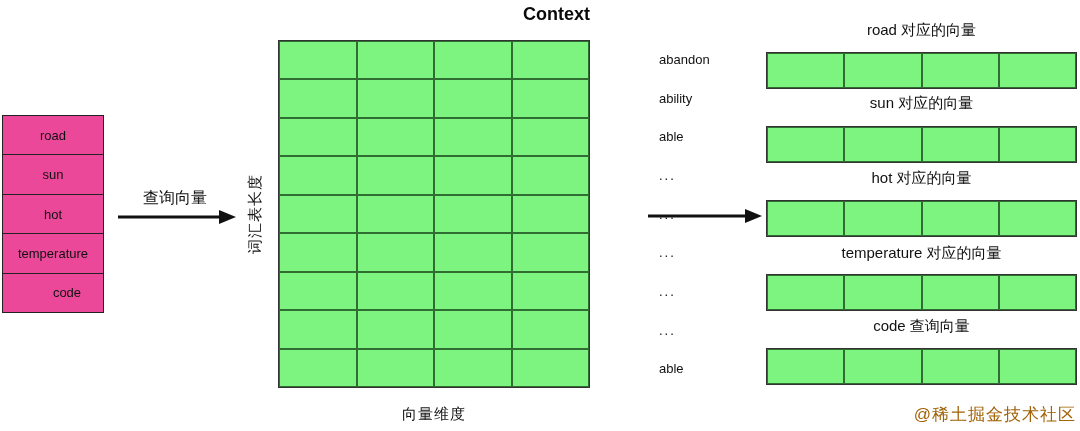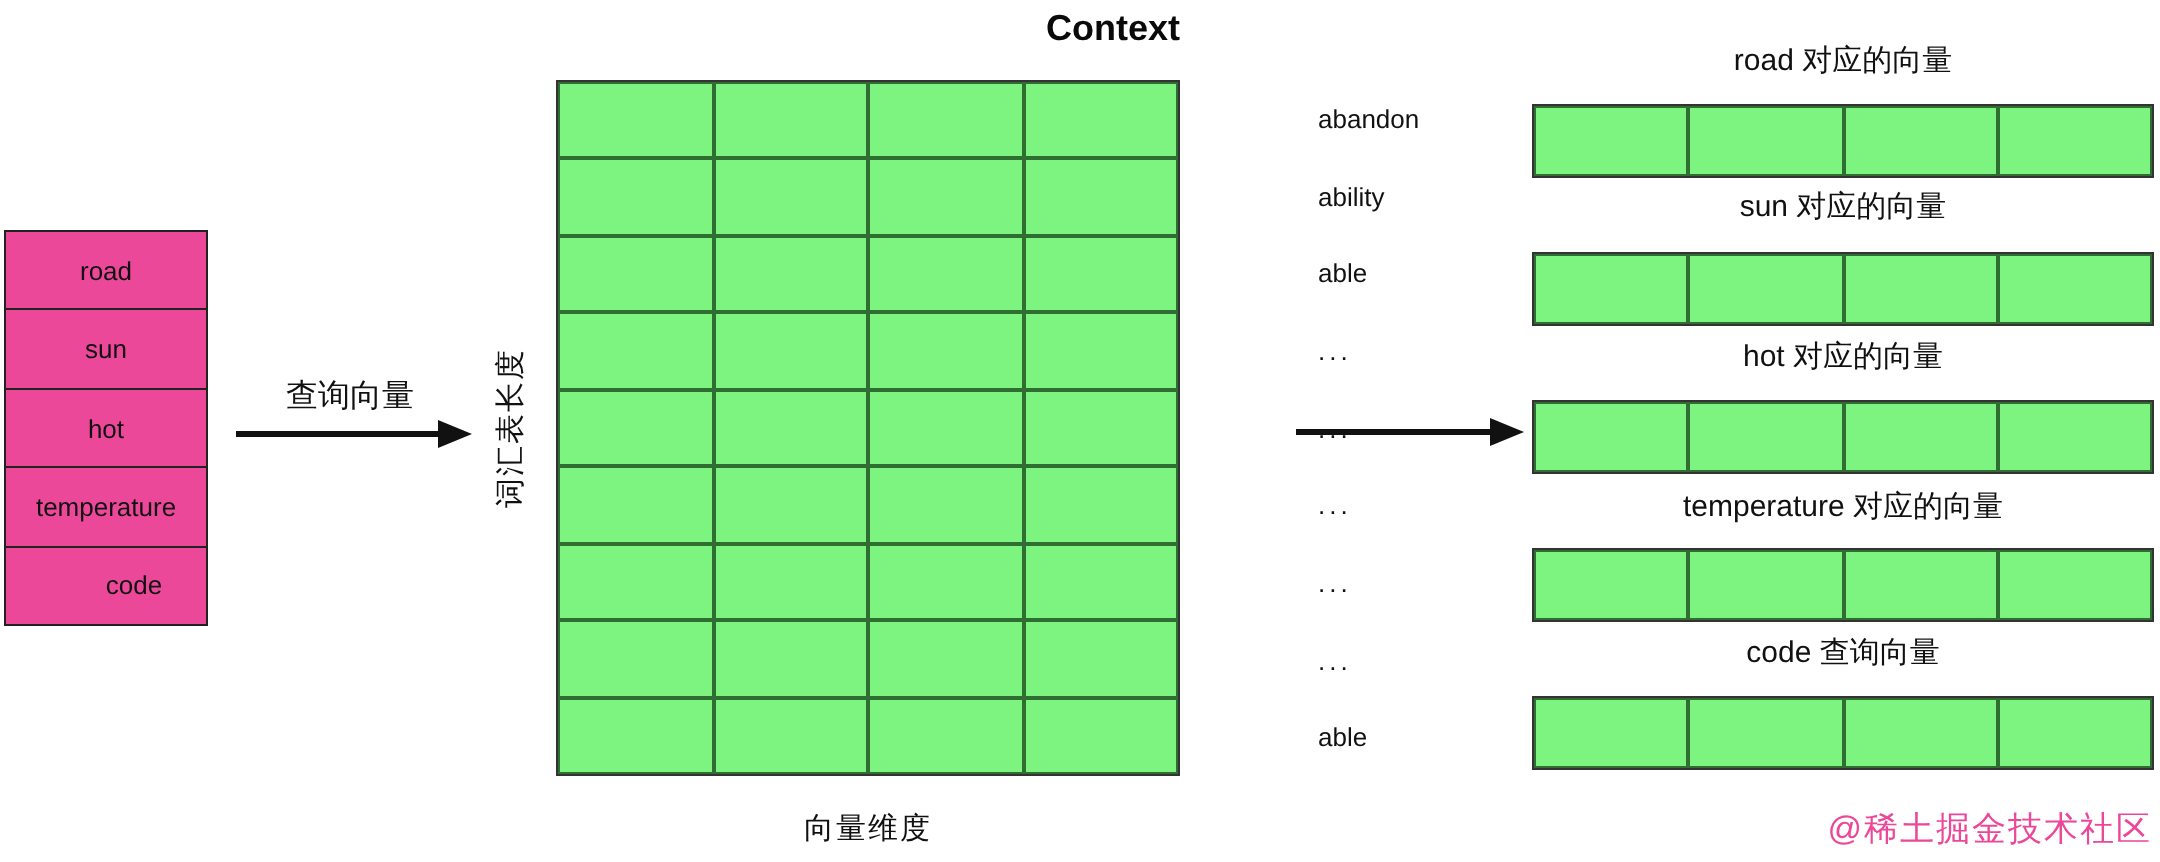--- a/index.html
+++ b/index.html
@@ -124,21 +124,21 @@
     width: 311px; height: 37px;
     display: grid;
     border: 1px solid #333;
     box-sizing: border-box;
   }
 
   .watermark {
     position: absolute;
     right: 4px; top: 403px;
     font-size: 17px;
-    color: #ec4899;
+    color: #a16207;
     letter-spacing: 1px;
   }
 </style>
 </head>
 <body>
 
 <div class="canvas">
 
   <div class="word-table">
     <div class="word-cell">road</div>

